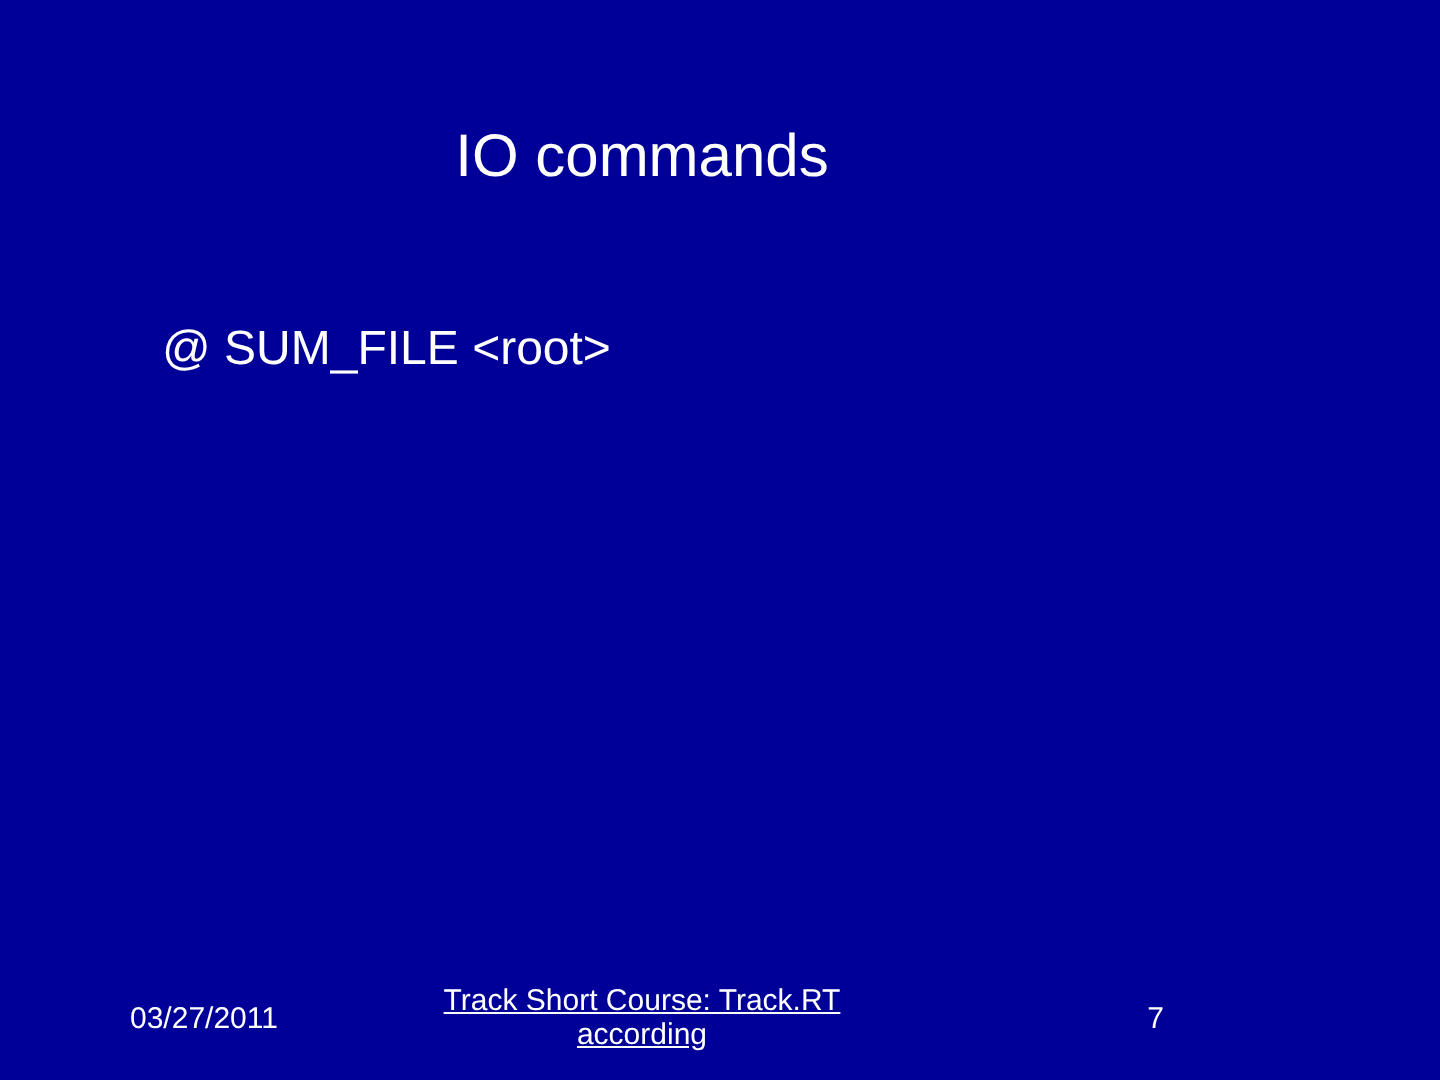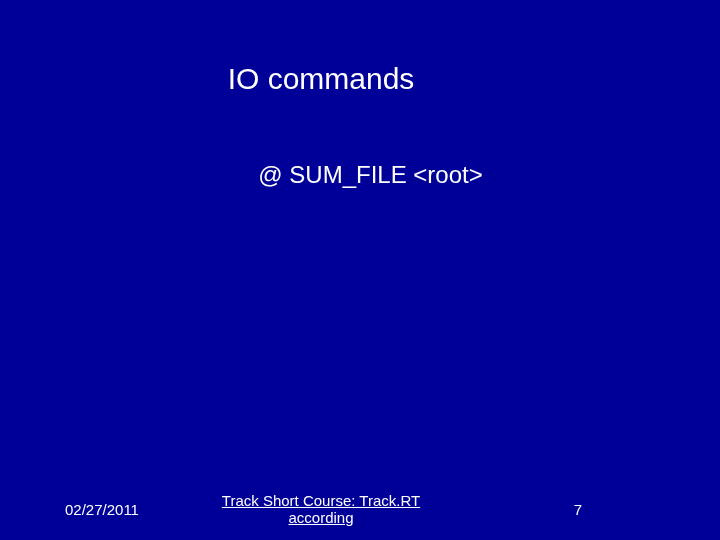--- a/index.html
+++ b/index.html
@@ -30,21 +30,20 @@
   .body {
     position: absolute;
     top: 160px;
     left: 65px;
     width: 595px;
     font-size: 24px;
     line-height: 1.25;
   }
   .body .line1 {
     margin: 0 0 2px 16px;
-    text-align: center;
   }
   .body .para {
     margin: 0;
     text-indent: -20px;
     padding-left: 20px;
   }
   .footer {
     position: absolute;
     bottom: 14px;
     left: 0;
@@ -76,21 +75,21 @@
 
 <div class="slide">
 
   <div class="title">IO commands</div>
 
   <div class="body">
     <p class="line1">@ SUM_FILE &lt;root&gt;</p>
   </div>
 
   <div class="footer">
-    <div class="footer-date">02/27/2011</div>
+    <div class="footer-date">03/27/2011</div>
     <div class="footer-center">
       <span>Track Short Course: Track.RT</span><br>
       <span>according</span>
     </div>
     <div class="footer-page">7</div>
   </div>
 
 </div>
 
 </body></html>

